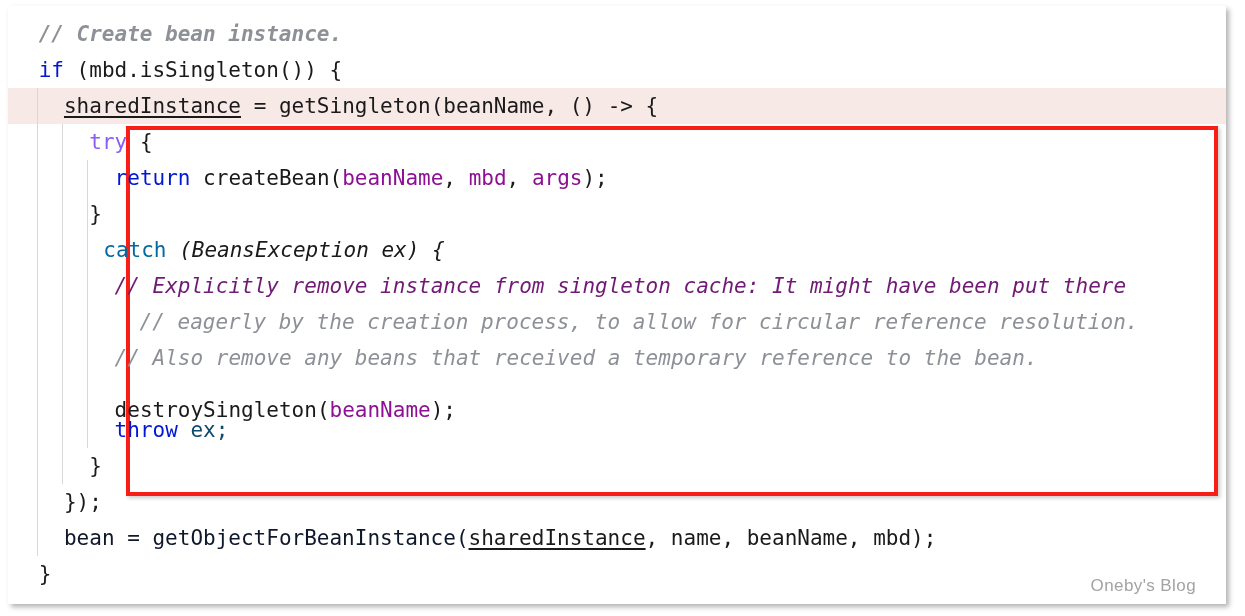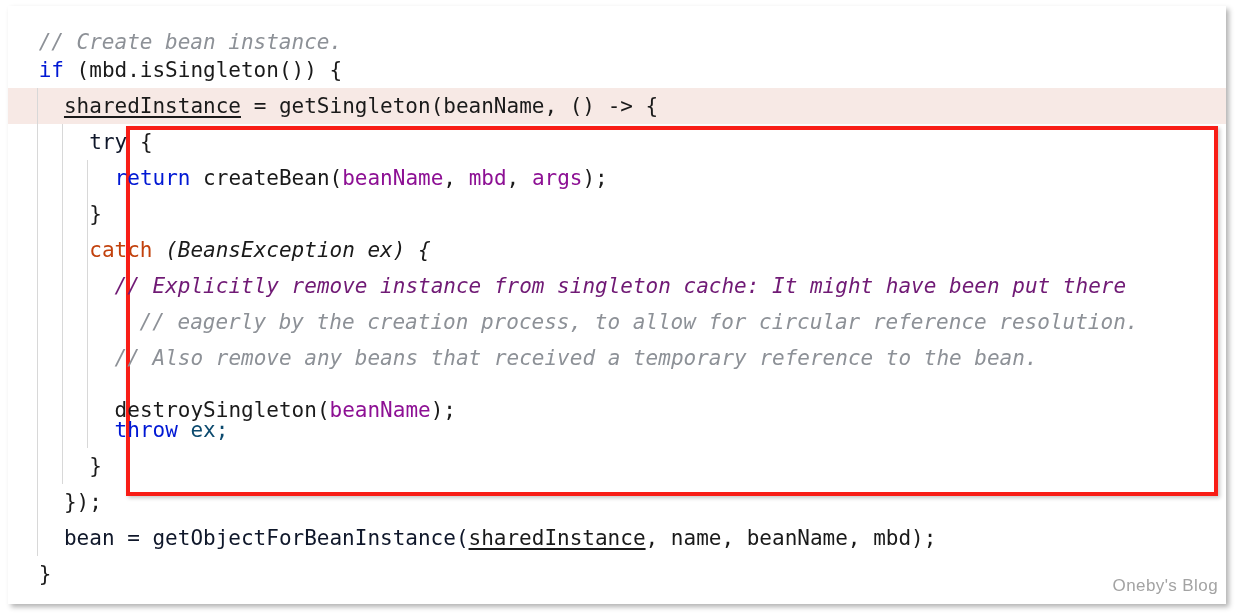--- a/index.html
+++ b/index.html
@@ -95,21 +95,21 @@
 
   
   .tok-comment  { color: #8d9197; font-style: italic; }
   .tok-keyword  { color: #0018d4; }
   .tok-plain    { color: #1a1a1a; }
   .tok-field    { color: #1a1a1a; text-decoration: underline; text-underline-offset: 3px; }
 
   
   .watermark {
     position: absolute;
-    right: 8px;
+    right: 30px;
     bottom: 8px;
     z-index: 6;
     font-family: "Liberation Sans", sans-serif;
     font-size: 17px;
     color: #a3a3a3;
     letter-spacing: 0.4px;
     white-space: nowrap;
     text-shadow: 0 1px 0 rgba(255,255,255,0.9);
   }
 </style>
@@ -127,27 +127,27 @@
         </div>
       <div id="layer-guides">
           <div class="indent-guide" style="left: 28.66px; top: 82px; height: 468px; background: rgb(216, 216, 216);"></div>
           <div class="indent-guide" style="left: 53.98px; top: 118px; height: 360px; background: rgb(216, 216, 216);"></div>
           <div class="indent-guide" style="left: 79.3px; top: 154px; height: 288px; background: rgb(216, 216, 216);"></div>
         </div>
       <div id="layer-box">
           <div class="red-box" style="border-color: rgb(248, 29, 22); left: 118px; top: 120px; width: 1092px; height: 370px;"></div>
         </div>
       <div class="code-lines" id="layer-code">
-          <div class="code-line" style="top: 18px; left: 30.66px;"><span class="tok-comment" style="color: rgb(141, 145, 151);">// Create bean instance.</span></div>
+          <div class="code-line" style="top: 10px; left: 30.66px; font-weight: bold;"><span class="tok-comment" style="color: rgb(141, 145, 151);">// Create bean instance.</span></div>
           <div class="code-line" style="top: 46px; left: 30.66px;"><span class="tok-keyword" style="color: rgb(0, 24, 212);">if</span><span class="tok-plain" style="color: rgb(26, 26, 26);"> (mbd.isSingleton()) {</span></div>
           <div class="code-line" style="top: 82px; left: 55.98px;"><span class="tok-field" style="color: rgb(26, 26, 26);">sharedInstance</span><span class="tok-plain" style="color: rgb(26, 26, 26);"> = getSingleton(beanName, () -&gt; {</span></div>
-          <div class="code-line" style="top: 118px; left: 81.3px;"><span class="tok-keyword" style="color: #0f172a; margin-top: 48px;">try</span><span class="tok-plain" style="color: rgb(26, 26, 26);"> {</span></div>
+          <div class="code-line" style="top: 118px; left: 81.3px;"><span class="tok-keyword" style="color: #8b5cf6; margin-top: 48px;">try</span><span class="tok-plain" style="color: rgb(26, 26, 26);"> {</span></div>
           <div class="code-line" style="top: 154px; left: 106.62px;"><span class="tok-keyword" style="color: rgb(0, 24, 212);">return</span><span class="tok-plain" style="color: rgb(26, 26, 26);"> createBean(</span><span class="tok-parameter" style="color: rgb(141, 16, 148);">beanName</span><span class="tok-plain" style="color: rgb(26, 26, 26);">, </span><span class="tok-parameter" style="color: rgb(141, 16, 148);">mbd</span><span class="tok-plain" style="color: rgb(26, 26, 26);">, </span><span class="tok-parameter" style="color: rgb(141, 16, 148);">args</span><span class="tok-plain" style="color: rgb(26, 26, 26);">);</span></div>
           <div class="code-line" style="top: 190px; left: 81.3px;"><span class="tok-plain" style="color: rgb(26, 26, 26);">}</span></div>
-          <div class="code-line" style="top: 226px; left: 81.3px;"><span class="tok-keyword" style="color: #c2410c;">catch</span><span class="tok-plain" style="color: rgb(26, 26, 26); font-style: italic;"> (BeansException ex) {</span></div>
+          <div class="code-line" style="top: 226px; left: 81.3px;"><span class="tok-keyword" style="color: #0369a1; margin-left: 14px;">catch</span><span class="tok-plain" style="color: rgb(26, 26, 26); font-style: italic;"> (BeansException ex) {</span></div>
           <div class="code-line" style="top: 262px; left: 106.62px;"><span class="tok-comment" style="color: #701a75;">// Explicitly remove instance from singleton cache: It might have been put there</span></div>
           <div class="code-line" style="top: 298px; left: 106.62px;"><span class="tok-comment" style="color: rgb(141, 145, 151); margin-left: 25px;">// eagerly by the creation process, to allow for circular reference resolution.</span></div>
           <div class="code-line" style="top: 334px; left: 106.62px;"><span class="tok-comment" style="color: rgb(141, 145, 151);">// Also remove any beans that received a temporary reference to the bean.</span></div>
           <div class="code-line" style="top: 370px; left: 106.62px; margin-top: 16px;"><span class="tok-plain" style="color: rgb(26, 26, 26);">destroySingleton(</span><span class="tok-parameter" style="color: rgb(141, 16, 148);">beanName</span><span class="tok-plain" style="color: rgb(26, 26, 26);">);</span></div>
           <div class="code-line" style="top: 406px; left: 106.62px;"><span class="tok-keyword" style="color: rgb(0, 24, 212);">throw</span><span class="tok-plain" style="color: #0c4a6e;"> ex;</span></div>
           <div class="code-line" style="top: 442px; left: 81.3px;"><span class="tok-plain" style="color: rgb(26, 26, 26);">}</span></div>
           <div class="code-line" style="top: 478px; left: 55.98px;"><span class="tok-plain" style="color: rgb(26, 26, 26);">});</span></div>
           <div class="code-line" style="top: 514px; left: 55.98px;"><span class="tok-plain" style="color: #0f172a;">bean = getObjectForBeanInstance(</span><span class="tok-field" style="color: rgb(26, 26, 26);">sharedInstance</span><span class="tok-plain" style="color: rgb(26, 26, 26);">, name, beanName, mbd);</span></div>
           <div class="code-line" style="top: 550px; left: 30.66px;"><span class="tok-plain" style="color: rgb(26, 26, 26);">}</span></div>
         </div>

